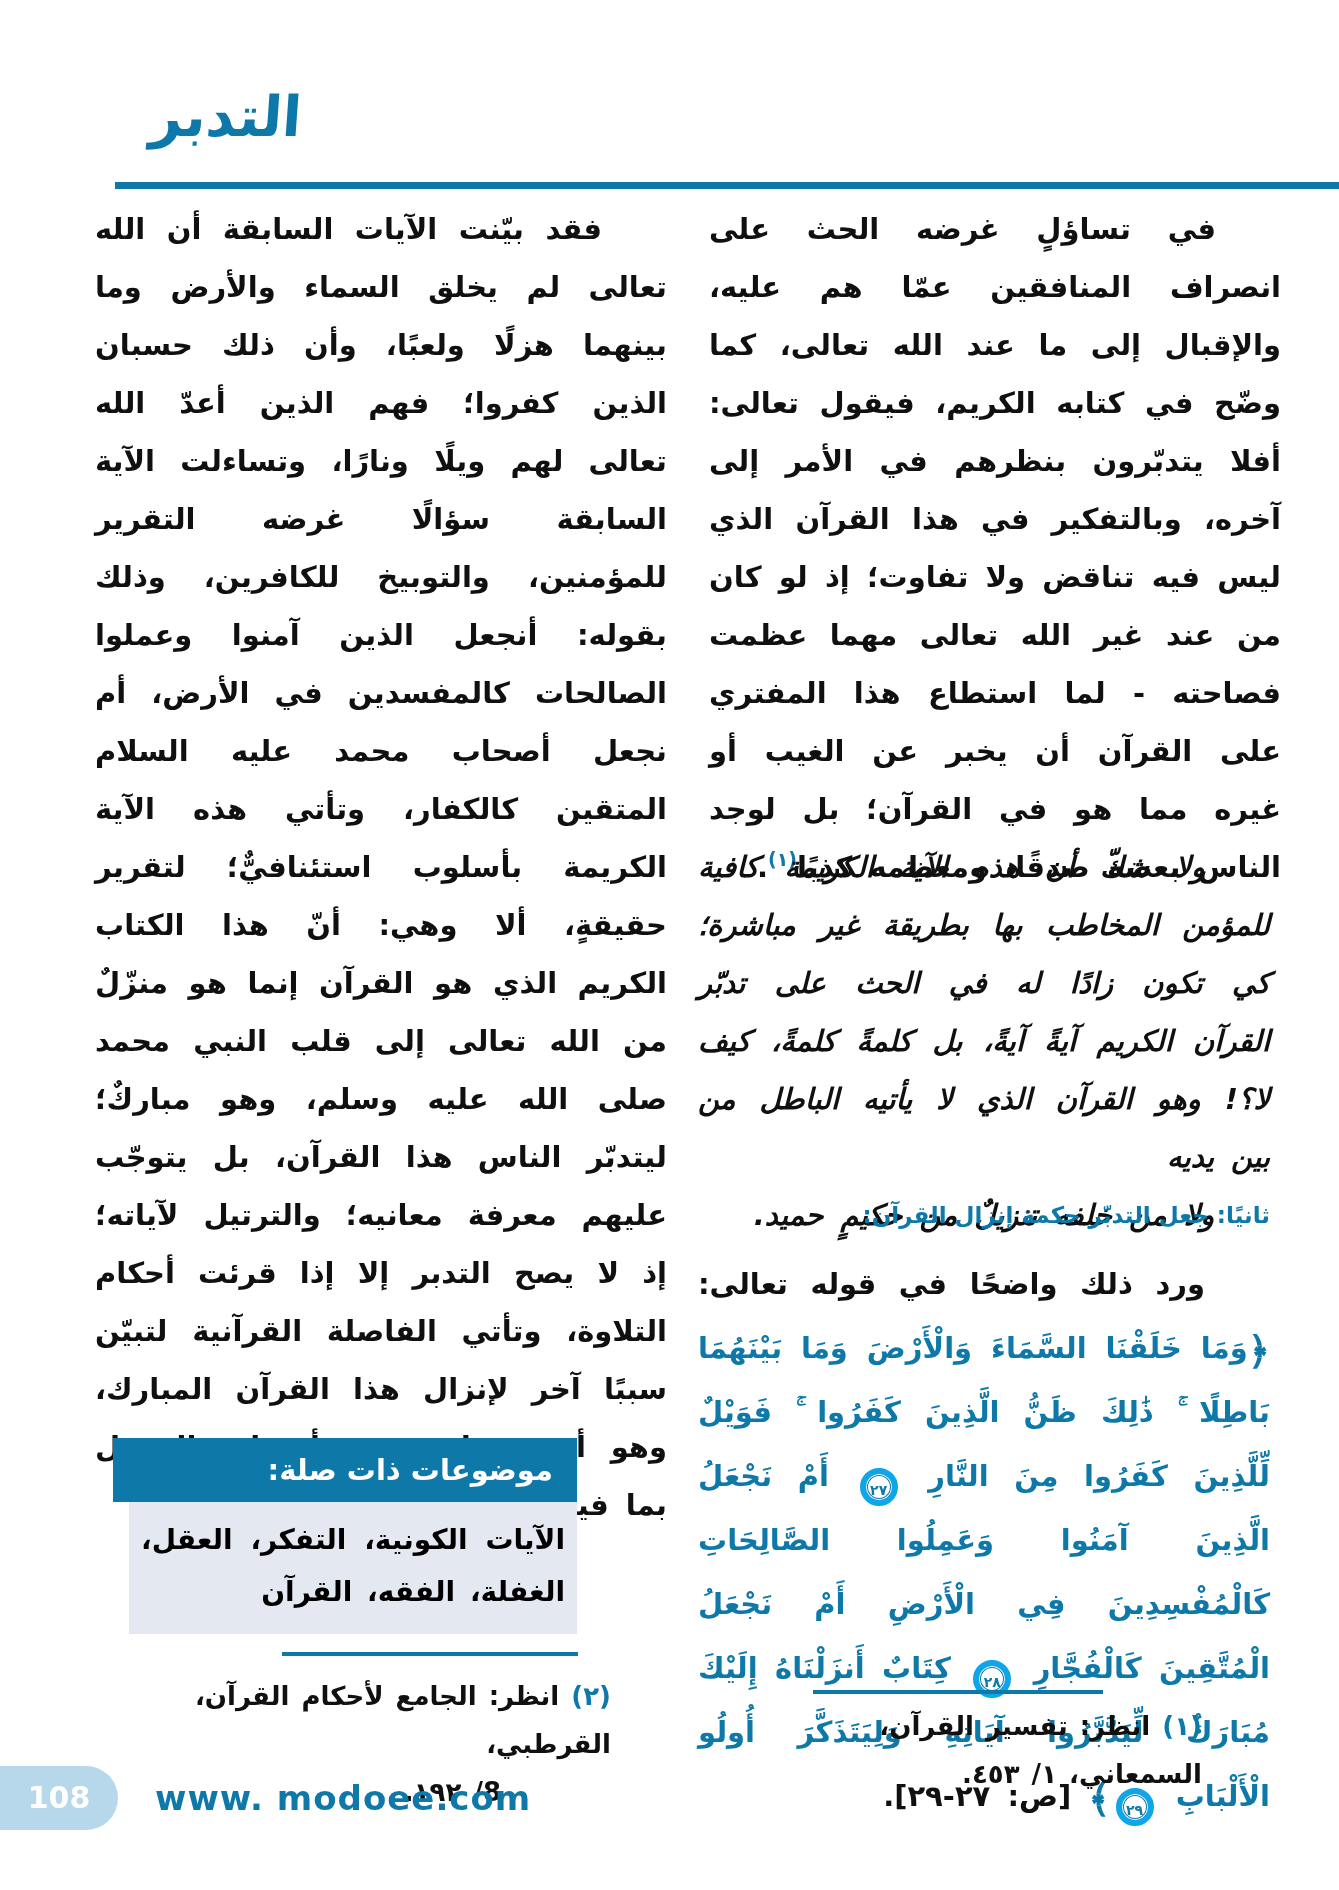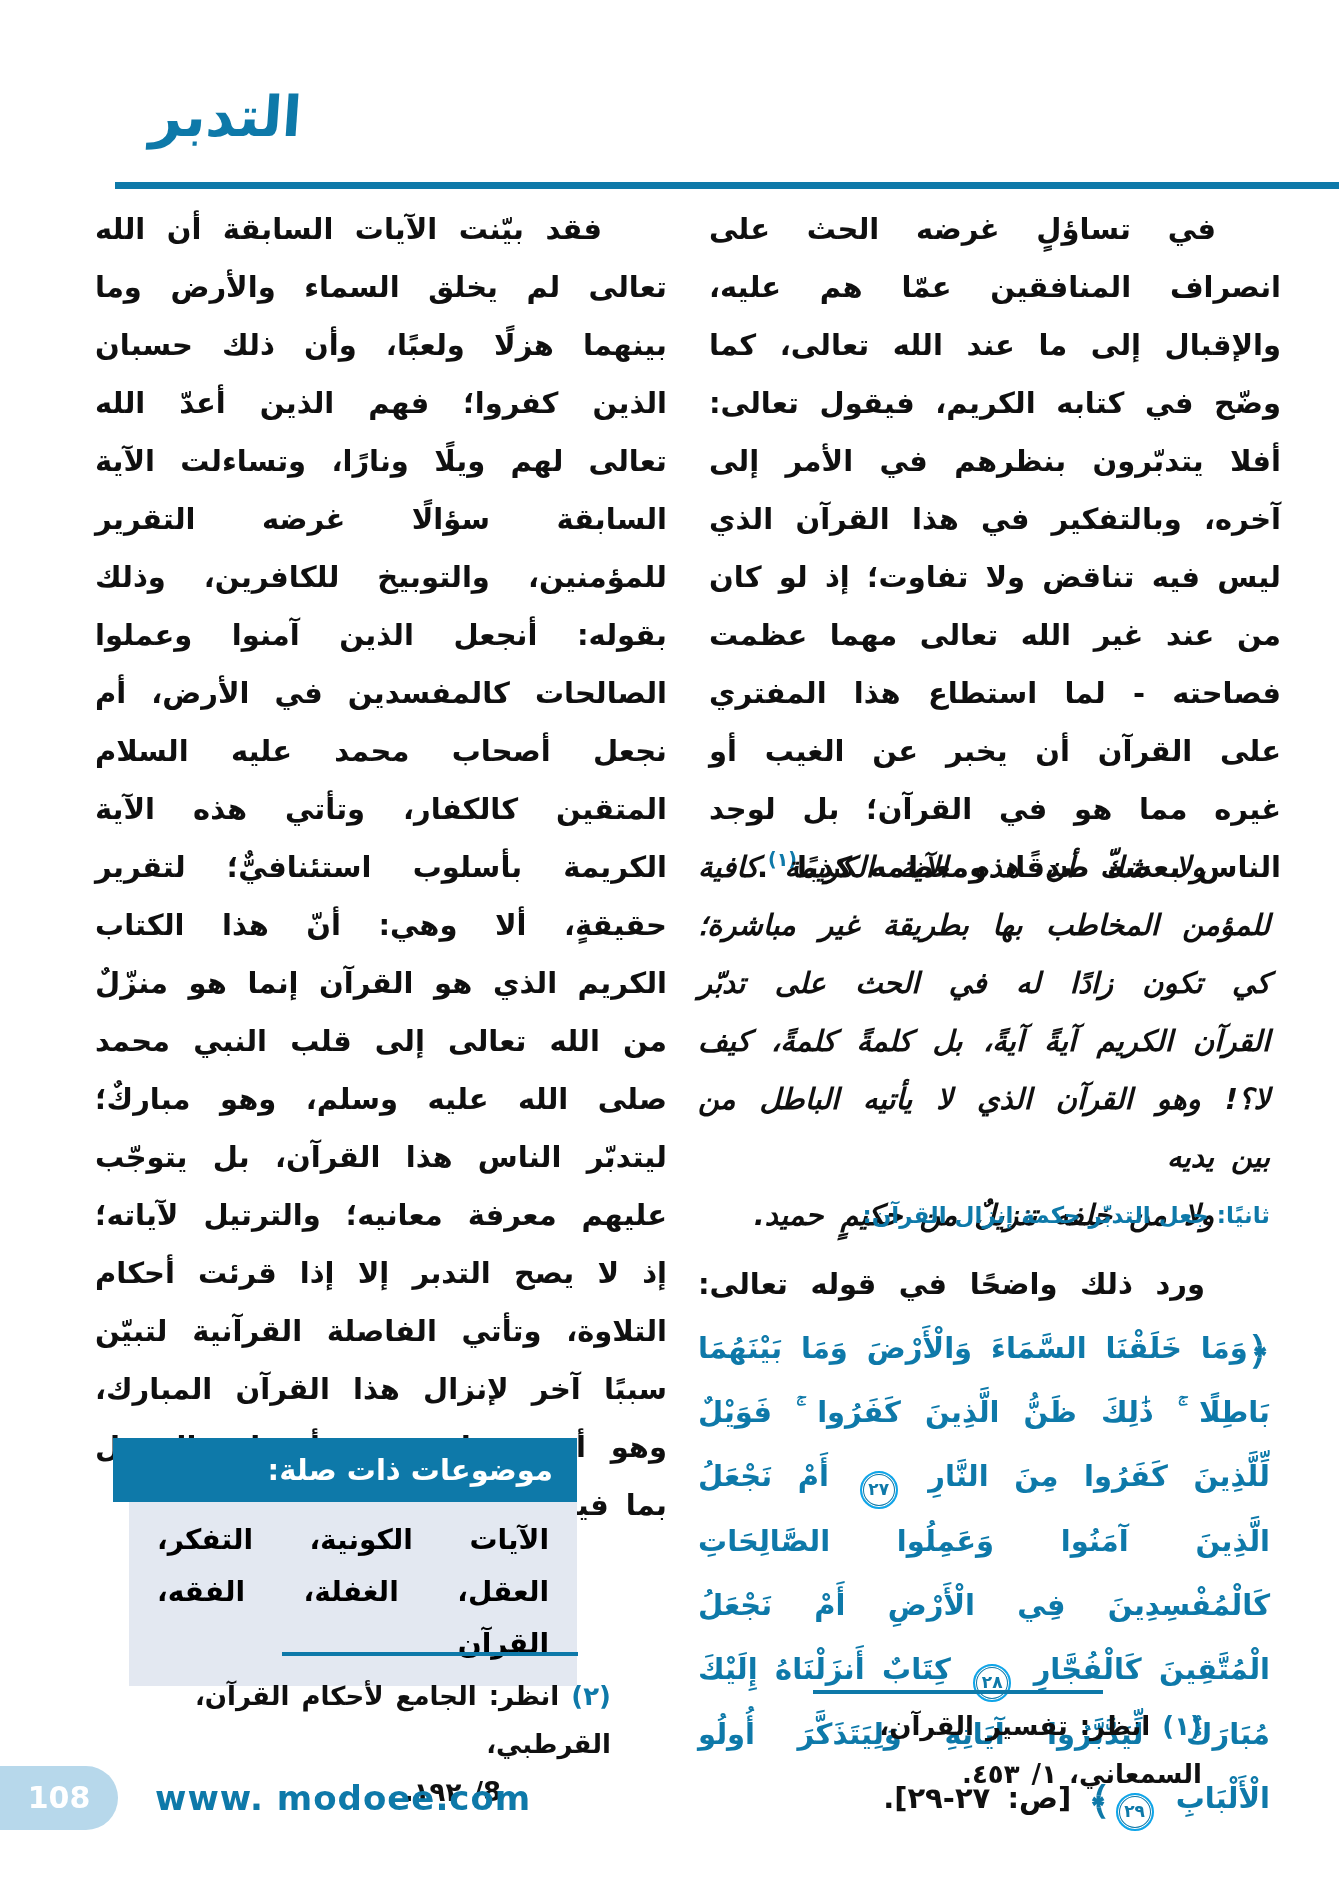--- a/index.html
+++ b/index.html
@@ -36,35 +36,35 @@
   .fnref{
     color:#0E79A9;font-size:19px;vertical-align:super;line-height:0;
     word-spacing:0;
   }
   
   .verse-intro{color:#101010;}
   .verse-text{color:#0E79A9;}
   .verse-bracket{color:#0E79A9;font-size:38px;line-height:0;vertical-align:-6px;}
   .verse-num{
     display:inline-block;box-sizing:border-box;min-width:38px;height:38px;
-    border:2px solid #0ea5e9;border-radius:50%;margin:0 5px;
-    color:#0E79A9;font-size:17px;line-height:33px;text-align:center;
+    border:6px solid #0ea5e9;border-radius:50%;margin:0 5px;
+    color:#0E79A9;font-size:14px;line-height:33px;text-align:center;
     text-indent:0;word-spacing:0;vertical-align:-9px;
     box-shadow:inset 0 0 0 1px #ffffff,inset 0 0 0 2px #0E79A9;
   }
   .verse-citation{color:#101010;}
   
   #related-box{position:absolute;left:113px;top:1438px;width:464px;direction:rtl;border-radius:20px;}
   .related-title{
     background:#0E79A9;color:#ffffff;font-size:29px;font-weight:bold;
     height:64px;line-height:64px;padding:0 24px;text-align:right;
   }
   .related-body{
     background:#E3E8F1;color:#000000;font-size:28px;font-weight:bold;
-    line-height:52px;padding:12px 28px 16px;text-align:justify;word-spacing:5px;margin-left:16px;
+    line-height:52px;padding:12px 12px 16px;text-align:justify;word-spacing:5px;margin-left:16px;
   }
   
   .fn-rule{position:absolute;height:4px;background:#0E79A9;}
   #fn-rule-left{left:282px;top:1652px;width:296px;}
   #fn-rule-right{left:813px;top:1690px;width:290px;}
   .footnote{
     position:absolute;width:572px;direction:rtl;text-align:right;
     color:#101010;font-size:26px;font-weight:bold;line-height:48px;word-spacing:3px;
   }
   #fn-left{left:95px;top:1672px;padding-right:56px;box-sizing:border-box;}

